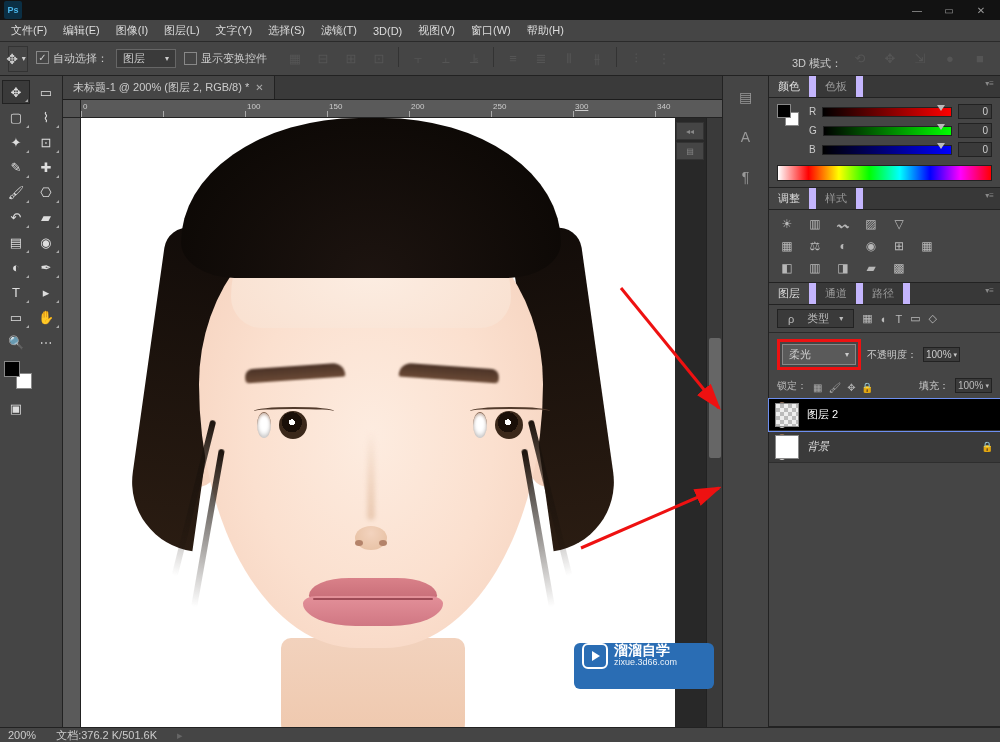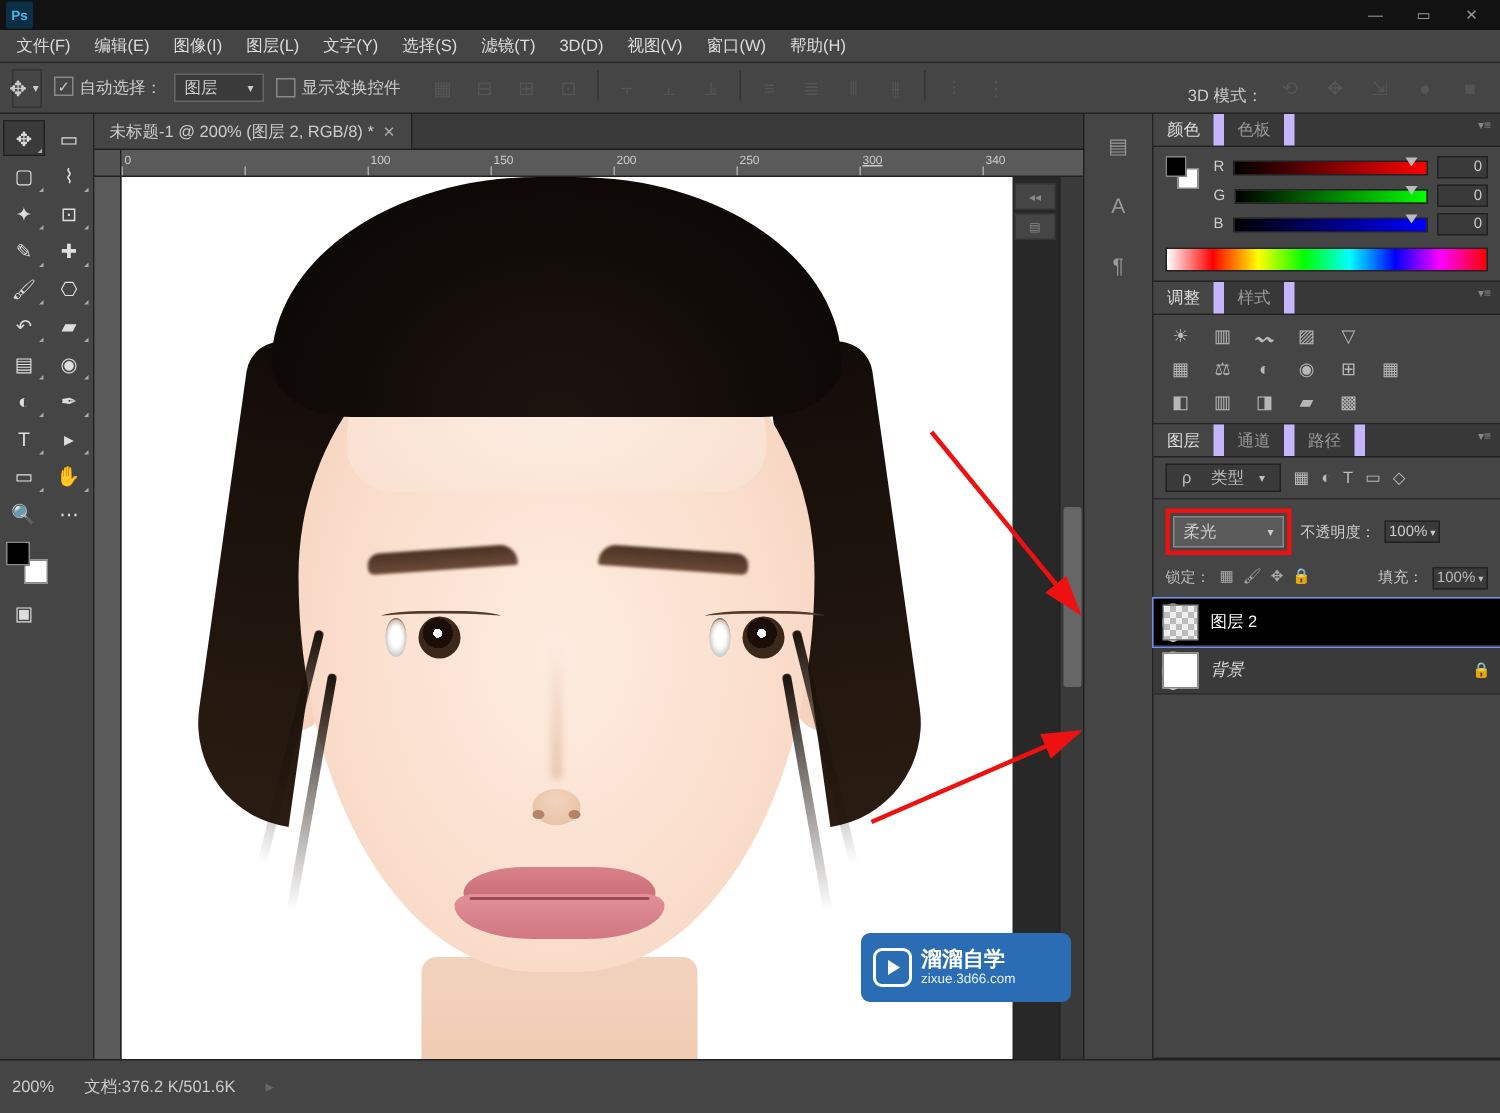--- a/index.html
+++ b/index.html
@@ -117,45 +117,45 @@
 .adj-icon{width:20px;height:16px;display:flex;align-items:center;justify-content:center;color:#ccc;font-size:12px}
 
 .layers-head-icons{display:flex;align-items:center;gap:8px;padding:4px 8px;border-bottom:1px solid #2a2a2a;color:#bbb;font-size:11px}
 .layers-head-icons .type-select{background:#3a3a3a;border:1px solid #222;padding:1px 10px;display:flex;align-items:center;gap:10px}
 
 .blend-row{display:flex;align-items:center;gap:6px;padding:6px 8px}
 .blend-box{border:3px solid #e11;padding:2px;display:inline-block}
 .blend-select{background:#5a5a5a;border:1px solid #888;padding:2px 6px;display:flex;align-items:center;gap:22px;width:74px;justify-content:space-between}
 .opacity-label{font-size:10px;color:#ccc}
 .pct-box{background:#3a3a3a;border:1px solid #222;padding:1px 2px;font-size:10px;display:flex;align-items:center;gap:2px}
-.lock-row{display:flex;align-items:flex-start;gap:6px;padding:2px 8px 6px;color:#bbb;font-size:10px}
+.lock-row{display:flex;align-items:flex-end;gap:6px;padding:2px 8px 6px;color:#bbb;font-size:10px}
 .lock-icons{display:flex;gap:6px;color:#aaa}
 
 .layer-list{background:#3a3a3a}
 .layer-item{height:32px;display:flex;align-items:center;gap:8px;border-bottom:1px solid #2e2e2e;padding:0 6px}
 .layer-item.selected{background:#000000;outline:1px solid #6d8ff0}
 .eye{width:14px;text-align:center;color:#ccc}
 .thumb{width:24px;height:24px;background:#fff;border:1px solid #888;display:flex;align-items:center;justify-content:center;position:relative;font-size:9px;flex-shrink:0}
 .thumb.checker{background:repeating-conic-gradient(#bbb 0 25%,#eee 0 50%) 0 0/8px 8px}
 .thumb.face-mini::after{content:"";width:16px;height:18px;background:radial-gradient(ellipse at 50% 40%,#f7dbc6 60%,#e7b998 100%);border-radius:50%}
 .thumb.hair-mini::before{content:"";position:absolute;top:0;left:2px;width:20px;height:10px;background:#120c09;border-radius:10px 10px 0 0}
 .layer-name{color:#ddd;font-size:11px}
 .layer-item.selected .layer-name{color:#fff}
 .lock-icon{margin-left:auto;color:#aaa;font-size:10px}
 .layer-italic{font-style:italic}
 
 
-.statusbar{height:36px;background:#454545;border-top:1px solid #222;display:flex;align-items:center;padding:0 8px;gap:20px;color:#ccc;font-size:11px}
+.statusbar{height:15px;background:#454545;border-top:1px solid #222;display:flex;align-items:center;padding:0 8px;gap:20px;color:#ccc;font-size:11px}
 .statusbar .sep{color:#666}
 
 
 .arrow-svg{position:absolute;pointer-events:none;z-index:100}
 
 
-.watermark{position:absolute;right:8px;bottom:38px;width:140px;height:46px;background:#2a6db4;border-radius:6px;display:flex;align-items:center;gap:6px;padding:0 8px;color:#fff}
+.watermark{position:absolute;right:8px;bottom:38px;width:140px;height:46px;background:#2a6db4;border-radius:6px;display:flex;gap:6px;padding:0 8px;color:#fff}
 .watermark .play{width:26px;height:26px;border:2px solid #fff;border-radius:6px;display:flex;align-items:center;justify-content:center}
 .watermark .play::after{content:"";border-left:8px solid #fff;border-top:5px solid transparent;border-bottom:5px solid transparent;margin-left:2px}
 .watermark .wm-text{display:flex;flex-direction:column;line-height:1.1}
 .wm-main{font-size:14px;font-weight:bold}
 .wm-sub{font-size:9px;opacity:.9}
 
 
 .scrollbar-v{position:absolute;right:0;top:0;width:16px;height:100%;background:#3a3a3a;border-left:1px solid #222}
 .scrollbar-v .thumb-bar{position:absolute;left:2px;top:220px;width:12px;height:120px;background:#666;border-radius:2px}
 

